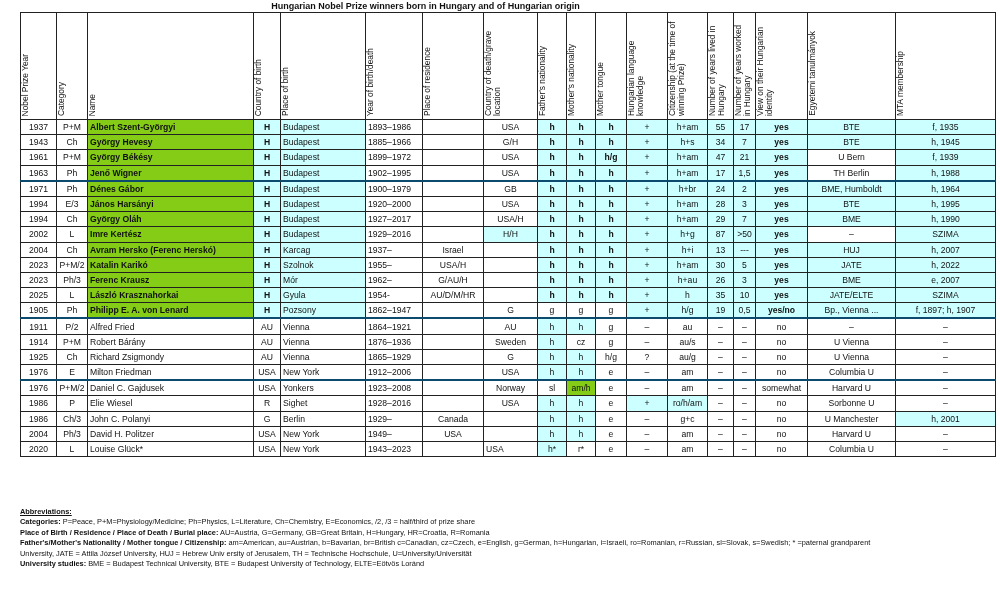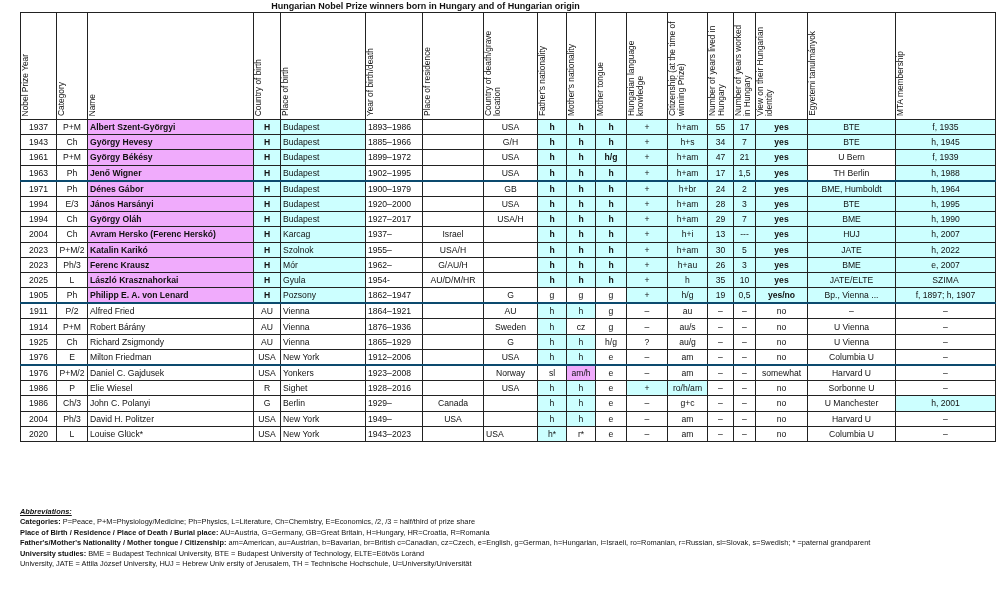--- a/index.html
+++ b/index.html
@@ -12,26 +12,26 @@
   table.main th, table.main td { border:1px solid #222; padding:0 2px; overflow:hidden;
                white-space:nowrap; }
   table.main th { height:106px; vertical-align:bottom; padding:0; font-weight:normal; }
   th .vt { display:block; writing-mode:vertical-rl; transform:rotate(180deg);
            font-size:8.4px; line-height:9px; padding:3px 0 3px 2px; text-align:left;
            white-space:normal; max-height:100px; }
   table.main td { height:14.2px; line-height:14px; }
   td.c { text-align:center; }
   td.l { text-align:left; }
   .cy { background:#ccffff; }
-  .gr { background:#f0abfc; }
+  .gr { background:#84cc16; }
   .b { font-weight:bold; }
   .i { }
   tr.thick td { border-top:2px solid #0c4a6e; }
   .abbr { position:absolute; left:20px; top:507px; font-size:7.4px; line-height:10.4px; width:980px; }
-  .abbr .head { font-weight:bold; text-decoration:underline;font-style:italic; }
+  .abbr .head { font-weight:bold; text-decoration:underline; }
   .abbr b { font-weight:bold; }
 </style>
 </head>
 <body>
 
 <div class="title">Hungarian Nobel Prize winners born in Hungary and of Hungarian origin</div>
 
 <table class="main">
   <colgroup>
     <col style="width:36px">
@@ -246,20 +246,40 @@
         <td class="c cy b">h</td>
         <td class="c cy">+</td>
         <td class="c cy">h+am</td>
         <td class="c cy">29</td>
         <td class="c cy">7</td>
         <td class="c cy b">yes</td>
         <td class="c cy">BME</td>
         <td class="c cy">h, 1990</td>
       </tr>
       <tr>
+        <td class="c">2002</td>
+        <td class="c">L</td>
+        <td class="l gr b">Imre Kertész</td>
+        <td class="c cy b">H</td>
+        <td class="l cy">Budapest</td>
+        <td class="l">1929–2016</td>
+        <td class="c"></td>
+        <td class="c cy">H/H</td>
+        <td class="c cy b">h</td>
+        <td class="c cy b">h</td>
+        <td class="c cy b">h</td>
+        <td class="c cy">+</td>
+        <td class="c cy">h+g</td>
+        <td class="c cy">87</td>
+        <td class="c cy">&gt;50</td>
+        <td class="c cy b">yes</td>
+        <td class="c">–</td>
+        <td class="c cy">SZIMA</td>
+      </tr>
+      <tr>
         <td class="c">2004</td>
         <td class="c">Ch</td>
         <td class="l gr b">Avram Hersko (Ferenc Herskó)</td>
         <td class="c cy b">H</td>
         <td class="l cy">Karcag</td>
         <td class="l">1937–</td>
         <td class="c">Israel</td>
         <td class="c"></td>
         <td class="c cy b">h</td>
         <td class="c cy b">h</td>
@@ -534,16 +554,16 @@
       </tr>
     </tbody>
 </table>
 
 <div class="abbr">
   <div class="head">Abbreviations:</div>
   <div id="abbr-lines">
       <div><b>Categories:</b><span> P=Peace, P+M=Physiology/Medicine; Ph=Physics, L=Literature, Ch=Chemistry, E=Economics, /2, /3 = half/third of prize share</span></div>
       <div><b>Place of Birth / Residence / Place of Death / Burial place:</b><span> AU=Austria, G=Germany, GB=Great Britain, H=Hungary, HR=Croatia, R=Romania</span></div>
       <div><b>Father's/Mother's Nationality / Mother tongue / Citizenship:</b><span> am=American, au=Austrian, b=Bavarian, br=British c=Canadian, cz=Czech, e=English, g=German, h=Hungarian, i=Israeli, ro=Romanian, r=Russian, sl=Slovak, s=Swedish; * =paternal grandparent</span></div>
+      <div><b></b><span>University, JATE = Attila József University, HUJ = Hebrew Univ ersity of Jerusalem, TH = Technische Hochschule, U=University/Universität</span></div>
       <div><b>University studies:</b><span> BME = Budapest Technical University, BTE = Budapest University of Technology, ELTE=Eötvös Loránd</span></div>
-      <div><b></b><span>University, JATE = Attila József University, HUJ = Hebrew Univ ersity of Jerusalem, TH = Technische Hochschule, U=University/Universität</span></div>
     </div>
 </div>
 
 </body></html>

